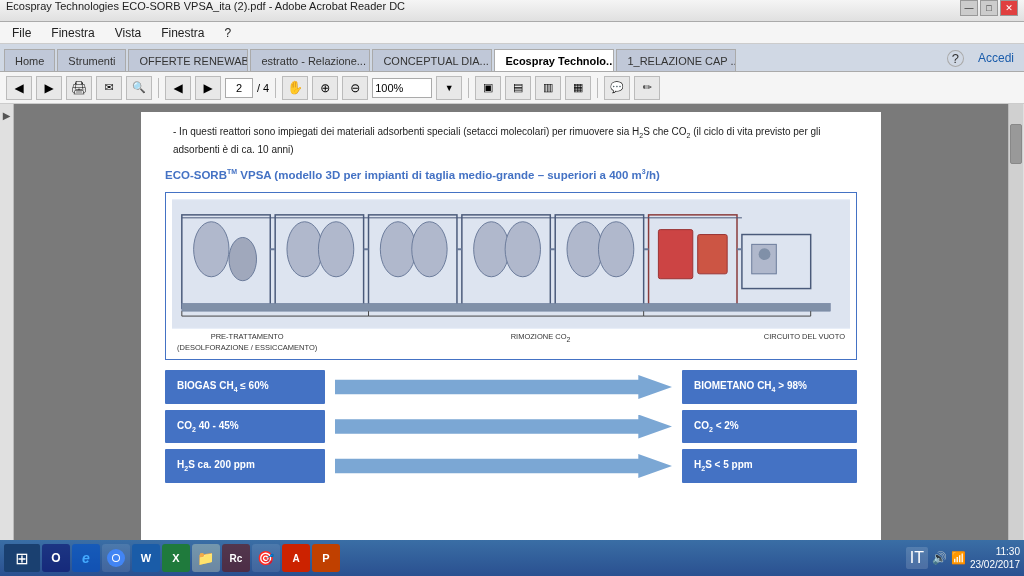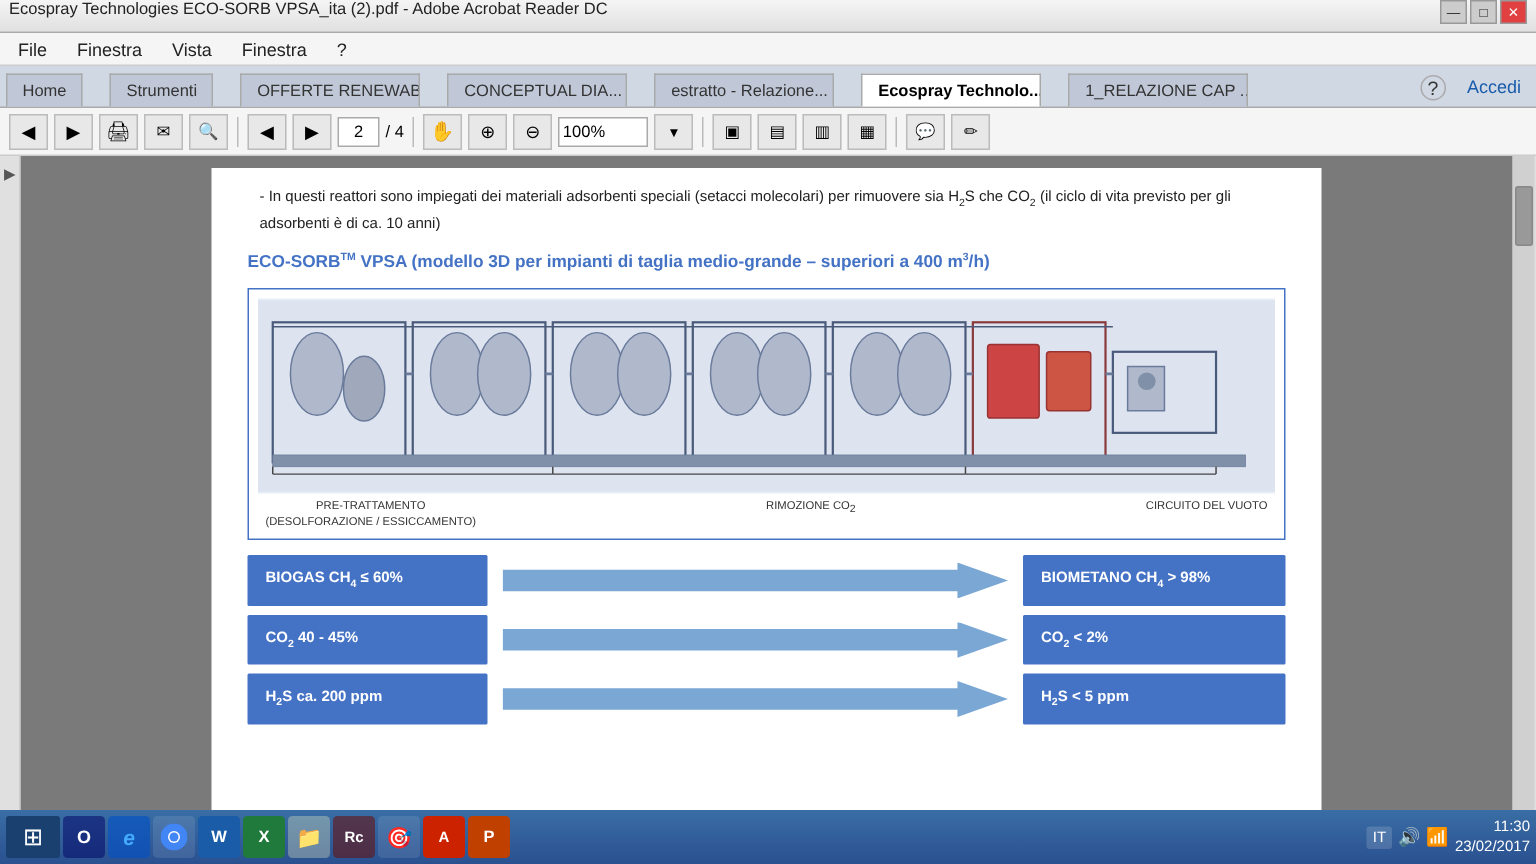--- a/index.html
+++ b/index.html
@@ -51,21 +51,21 @@
       align-items: flex-end;
       padding: 0 4px;
       border-bottom: 1px solid #aaa;
       font-size: 11px;
     }
     .tab {
       padding: 4px 10px;
       background: #c0c8d8;
       border: 1px solid #aaa;
       border-bottom: none;
-      margin-right: 18px;
+      margin-right: 2px;
       cursor: pointer;
       height: 22px;
       display: flex; align-items: center;
       color: #333;
       white-space: nowrap;
       max-width: 120px;
       overflow: hidden;
     }
     .tab.active {
       background: #fff;
@@ -268,21 +268,21 @@
       margin-left: auto;
       display: flex;
       align-items: center;
       gap: 4px;
       font-size: 11px;
       color: white;
     }
     .sys-icon { font-size: 12px; cursor: pointer; }
     .clock { text-align: right; font-size: 10px; color: white; line-height: 1.3; }
     .lang-flag {
-      font-size: 10px;
+      font-size: 16px;
       color: white;
       padding: 2px 4px;
       background: rgba(255,255,255,0.15);
       border-radius: 2px;
       margin-left: 28px;
     }
   </style>
 </head>
 <body>
 
@@ -307,25 +307,25 @@
   <div class="tab">
       <span>Home</span>
     </div>
   <div class="tab">
       <span>Strumenti</span>
     </div>
   <div class="tab">
       <span>OFFERTE RENEWAB...</span>
     </div>
   <div class="tab">
-      <span>CONCEPTUAL DIA...</span>
-    </div>
-  <div class="tab">
       <span>estratto - Relazione...</span>
       <span class="tab-close">✕</span>
+    </div>
+  <div class="tab">
+      <span>CONCEPTUAL DIA...</span>
     </div>
   <div class="tab active">
       <span>Ecospray Technolo...</span>
     </div>
   <div class="tab">
       <span>1_RELAZIONE CAP ...</span>
     </div>
   <div id="tab-right">
     <span style="font-size:13px; border:1px solid #aaa; border-radius:50%; padding:0 4px;">?</span>
     <span style="color:#1a5cab; font-weight:normal;">Accedi</span>

